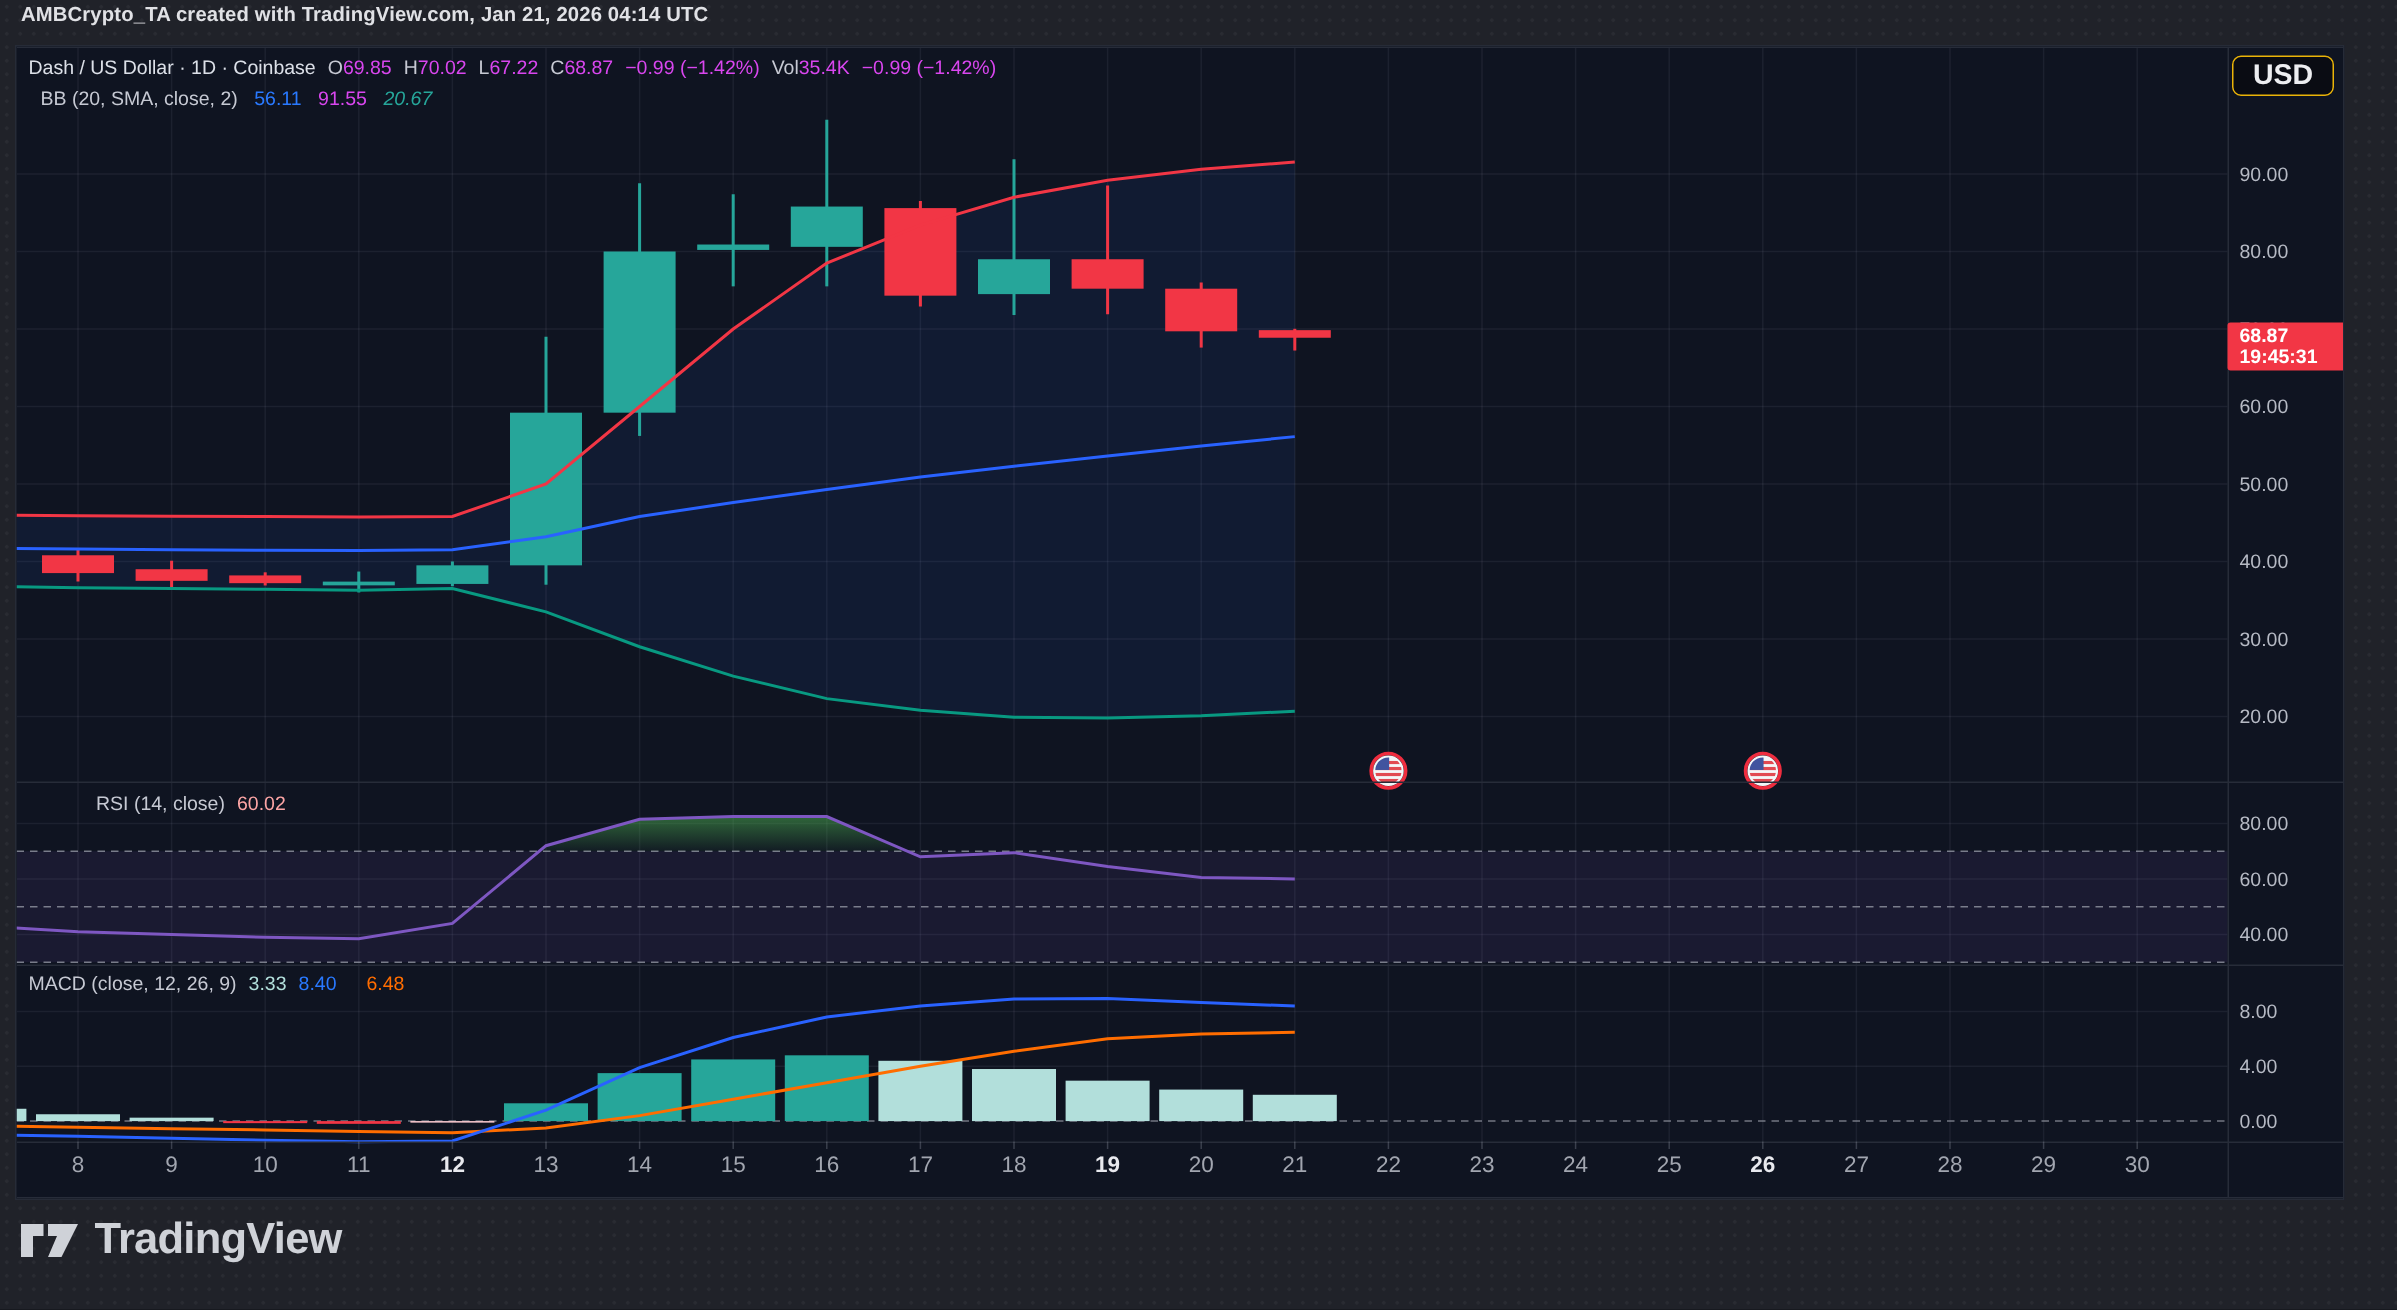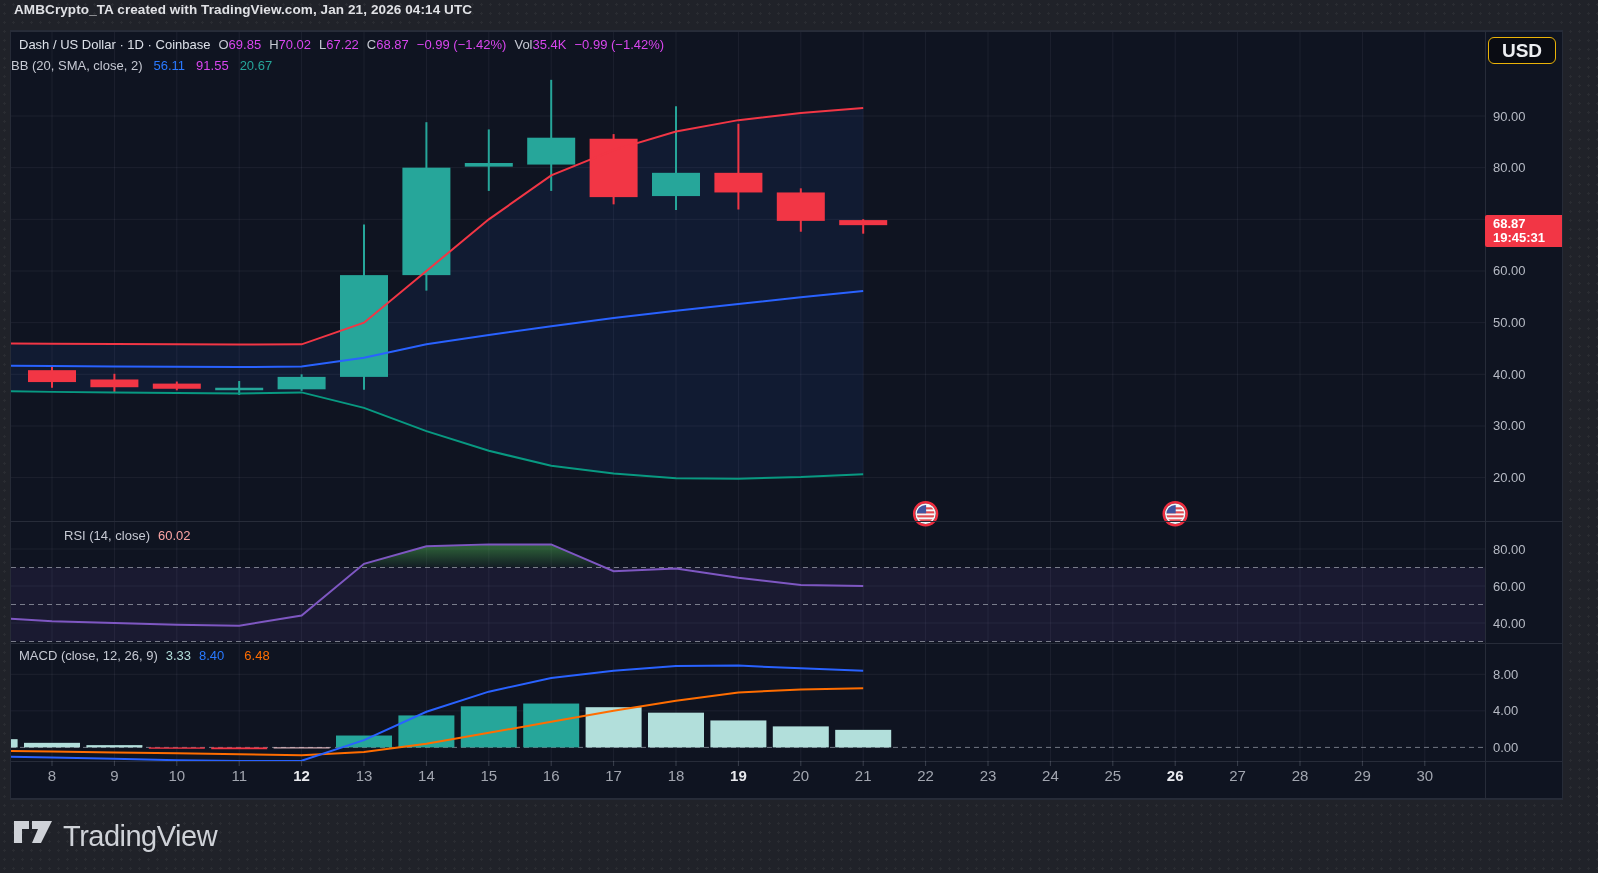--- a/index.html
+++ b/index.html
@@ -12,38 +12,38 @@
   .attribution{color:#e0e1e5;font-size:13.5px;font-weight:700;letter-spacing:.1px;}
   .chart{position:absolute;left:10px;top:30px;width:1553px;height:770px;
          background:#0f1421;border:1px solid #262b37;box-sizing:border-box;overflow:hidden;}
   .chart svg{position:absolute;left:0;top:0;}
   .legend{position:absolute;display:flex;gap:8px;font-size:13px;font-weight:500;
           align-items:flex-end;white-space:nowrap;z-index:5;}
   .legend .t{color:#dce0e8;}
   .legend .k{color:#c6c9d3;}
   .legend .red{color:#d946ef;}
   .legend .blue{color:#2979ff;}
-  .legend .teal{color:#26a69a;}
+  .legend .teal{color:#26a69a;font-style:italic;}
   .legend .purple{color:#fca5a5;}
   .legend .hist{color:#b2dfdb;}
   .legend .orange{color:#ff6d00;margin-left:12px;}
   .pair{display:flex;gap:0px;}
   .legend-main{left:8px;top:6px;}
-  .legend-bb{left:0;top:27px;gap:11px;}
+  .legend-bb{left:16px;top:27px;gap:11px;}
   .legend-rsi{left:8px;top:497px;margin-left:45px;}
   .legend-macd{left:8px;top:617px;}
   .usd-btn{position:absolute;left:1477px;top:6px;width:66px;height:25px;z-index:6;
            background:#0a0c13;border:1px solid #eab308;border-radius:6px;color:#edeef1;
            font-family:"Liberation Sans",sans-serif;font-size:19px;font-weight:700;
            display:flex;align-items:center;justify-content:center;cursor:pointer;}
   .price-label{position:absolute;left:1474px;top:184px;width:76px;z-index:6;
                background:#f23645;color:#ffffff;font-size:13px;font-weight:700;
                padding:2px 0 3px 8px;border-radius:2px;line-height:13.5px;}
   .logo{position:absolute;left:14px;top:810px;display:flex;align-items:center;gap:9px;}
-  .logo-text{font-size:29px;font-weight:400;color:#cfd2d8;letter-spacing:-0.5px;margin-top:10px;}
+  .logo-text{font-size:29px;font-weight:700;color:#cfd2d8;letter-spacing:-0.5px;}
 </style>
 </head>
 <body>
 
 <div class="page">
 
   <div class="topbar">
     <span class="attribution">AMBCrypto_TA created with TradingView.com, Jan 21, 2026 04:14 UTC</span>
   </div>
 

